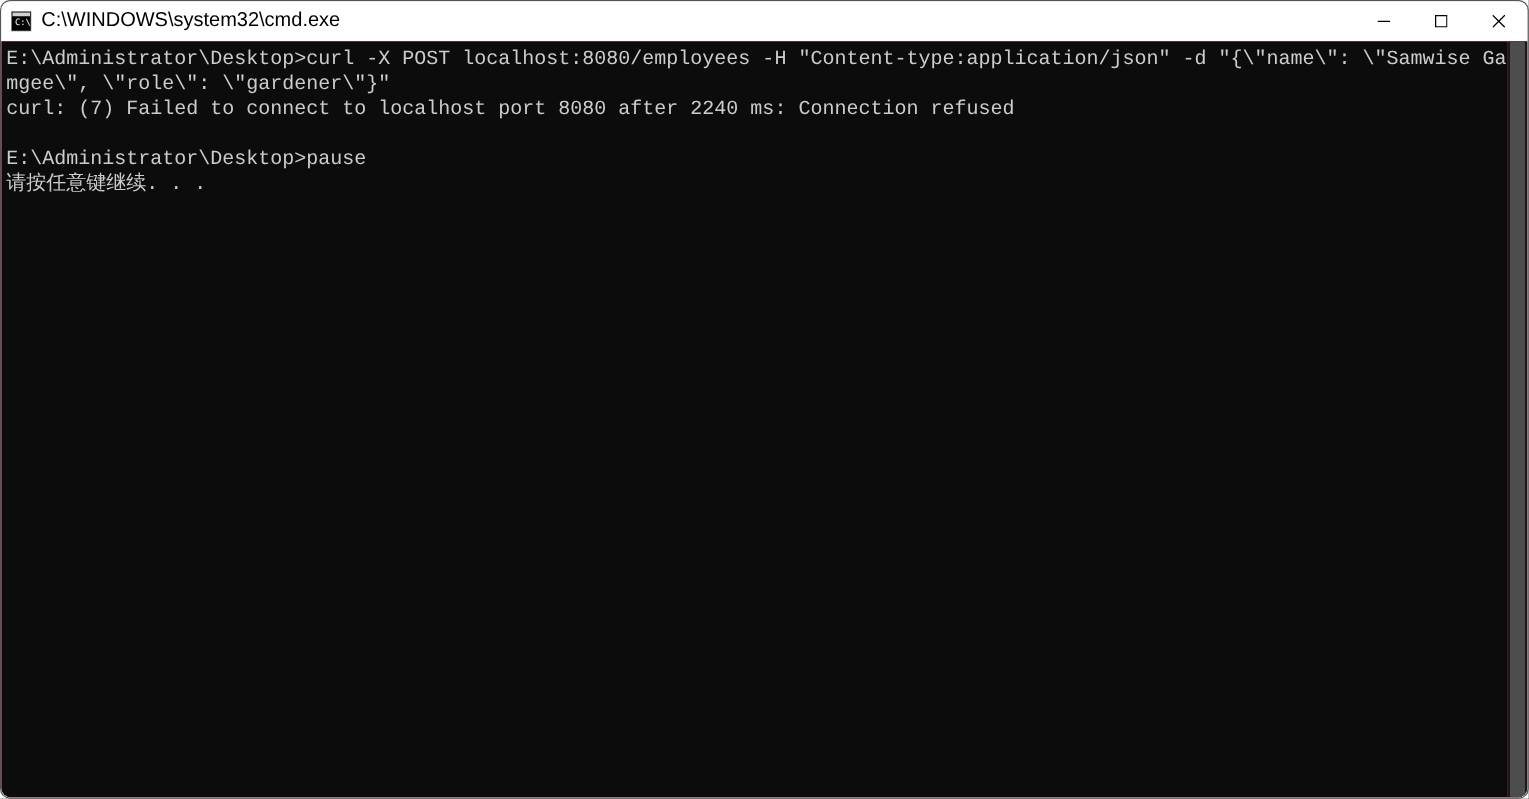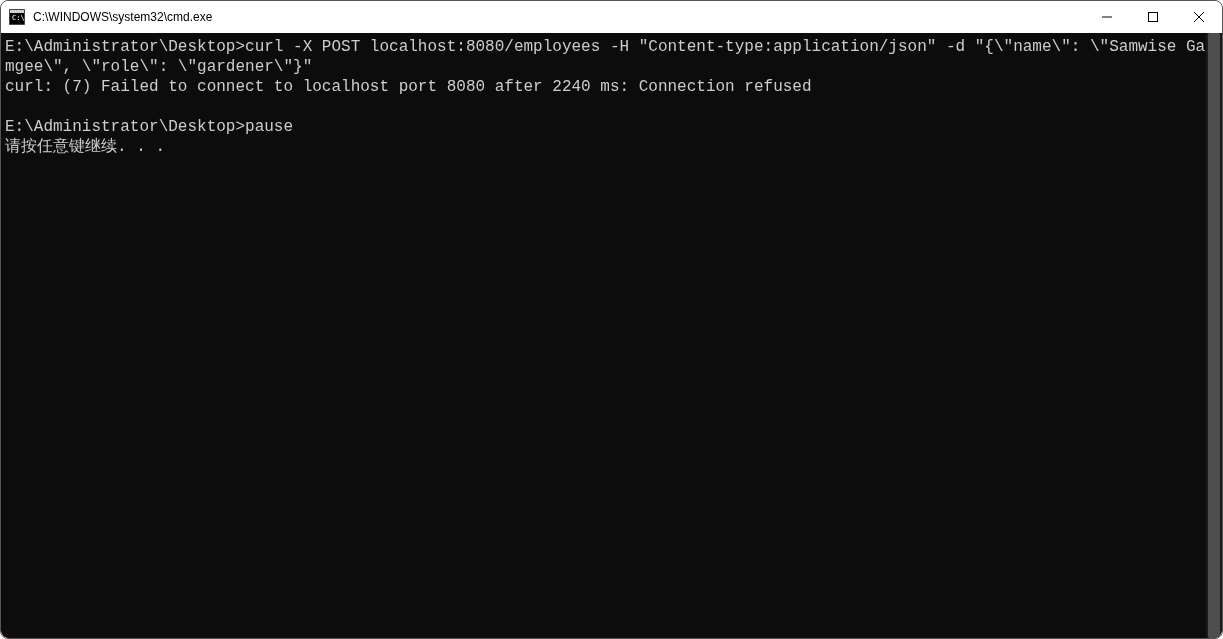--- a/index.html
+++ b/index.html
@@ -31,21 +31,21 @@
       margin-right: 8px;
       display: flex;
       align-items: center;
       justify-content: center;
     }
     .titlebar-icon svg {
       width: 16px;
       height: 16px;
     }
     .titlebar-title {
-      font-size: 12px;
+      font-size: 16px;
       color: #000000;
       flex: 1;
     }
     .titlebar-controls {
       display: flex;
       height: 100%;
     }
     .titlebar-btn {
       width: 46px;
       height: 32px;

